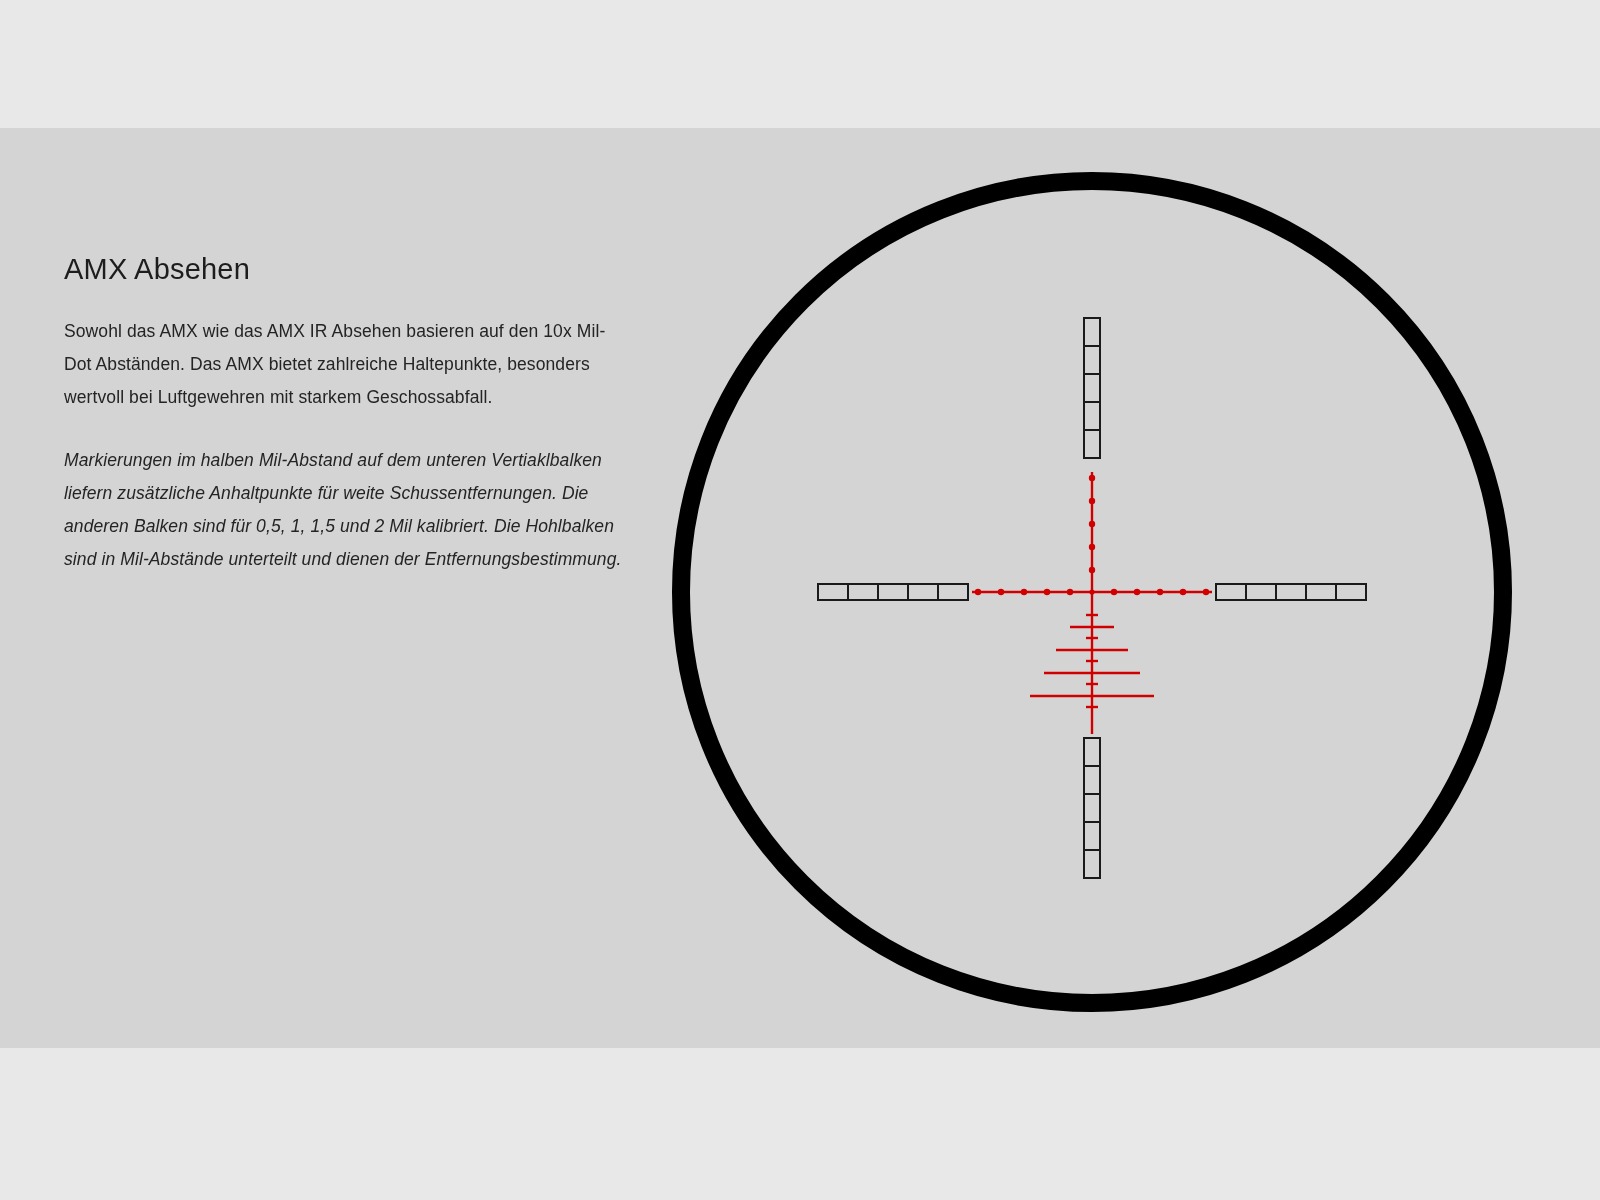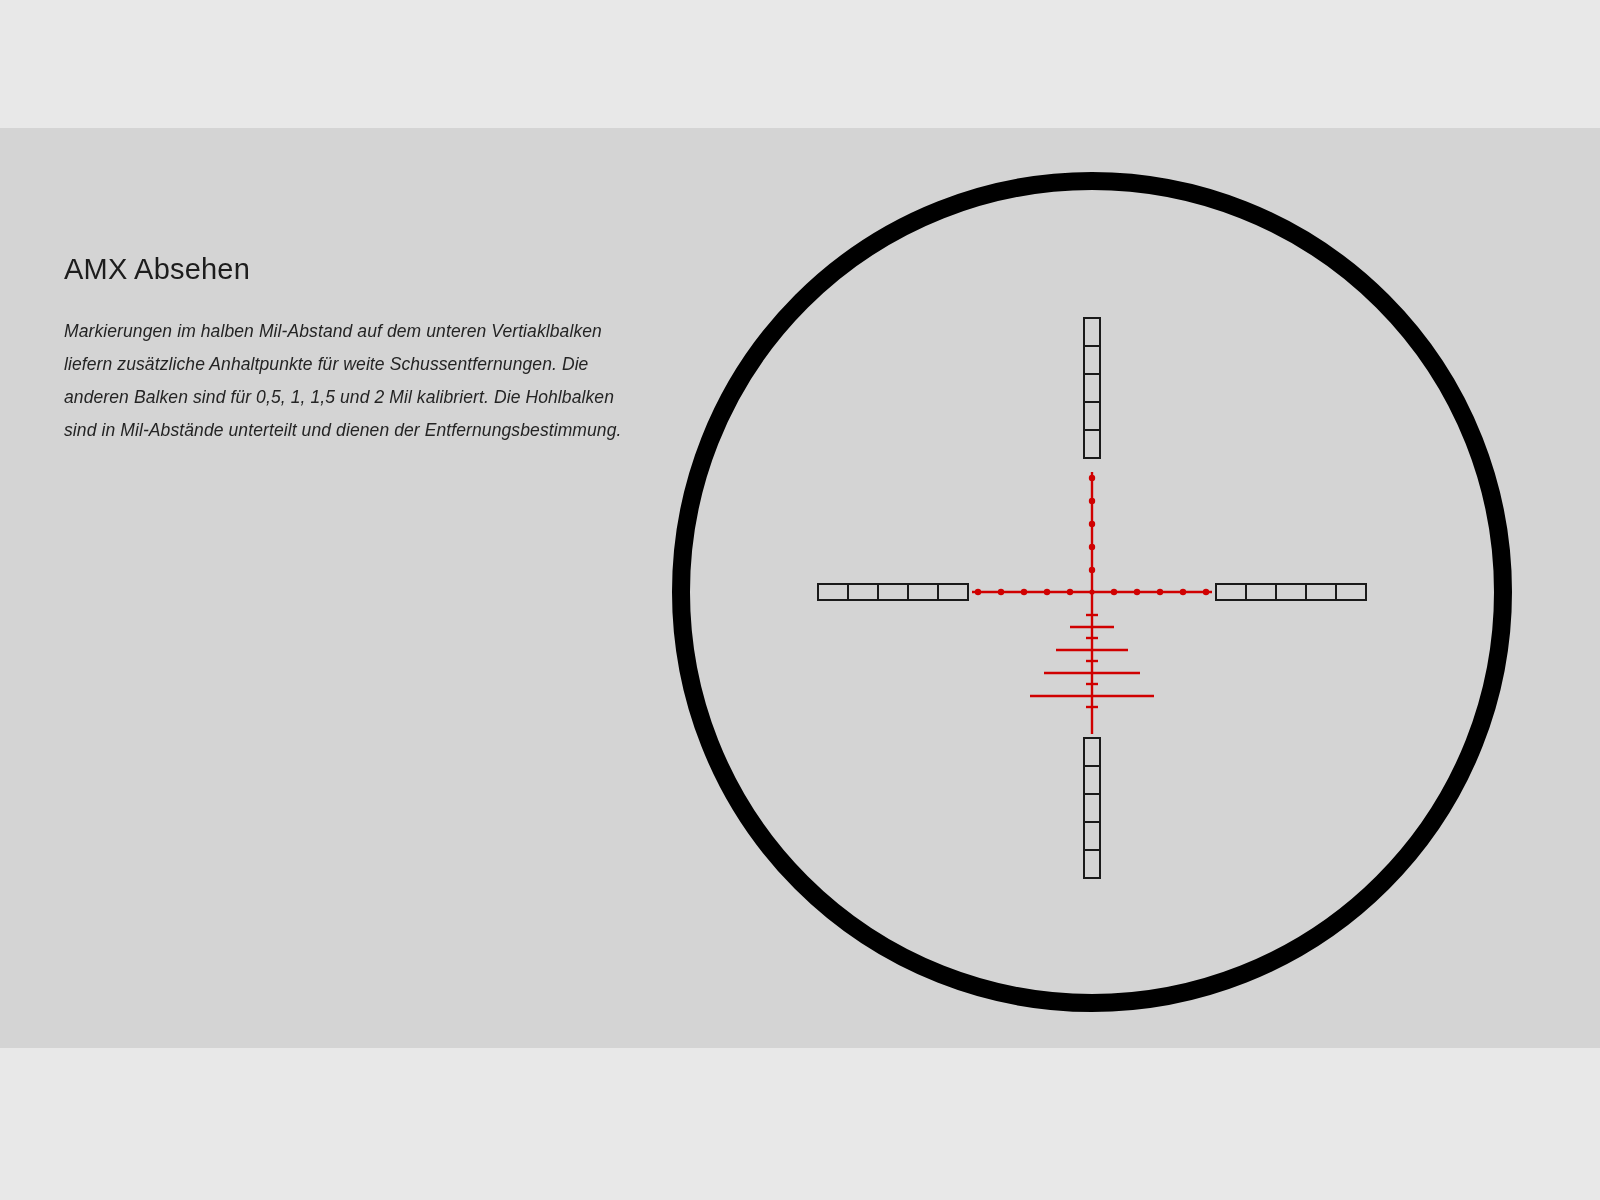--- a/index.html
+++ b/index.html
@@ -61,20 +61,21 @@
 </style>
 </head>
 <body>
 
 <div class="page">
 
   <div class="panel"></div>
 
   <div class="text-col">
     <h1 class="title">AMX Absehen</h1>
+    <p class="para">Sowohl das AMX wie das AMX IR Absehen basieren auf den 10x Mil-Dot Abständen. Das AMX bietet zahlreiche Haltepunkte, besonders wertvoll bei Luftgewehren mit starkem Geschossabfall.</p>
     <p class="para">Markierungen im halben Mil-Abstand auf dem unteren Vertiaklbalken liefern zusätzliche Anhaltpunkte für weite Schussentfernungen. Die anderen Balken sind für 0,5, 1, 1,5 und 2 Mil kalibriert. Die Hohlbalken sind in Mil-Abstände unterteilt und dienen der Entfernungsbestimmung.</p>
   </div>
 
   <div class="scope-wrap">
     <svg width="840" height="840" viewBox="0 0 840 840" xmlns="http://www.w3.org/2000/svg">
 
       <circle cx="420" cy="420" r="411" fill="#d4d4d4"></circle>
 
       <circle cx="420" cy="420" r="411" fill="none" stroke="#000000" stroke-width="18"></circle>
 

